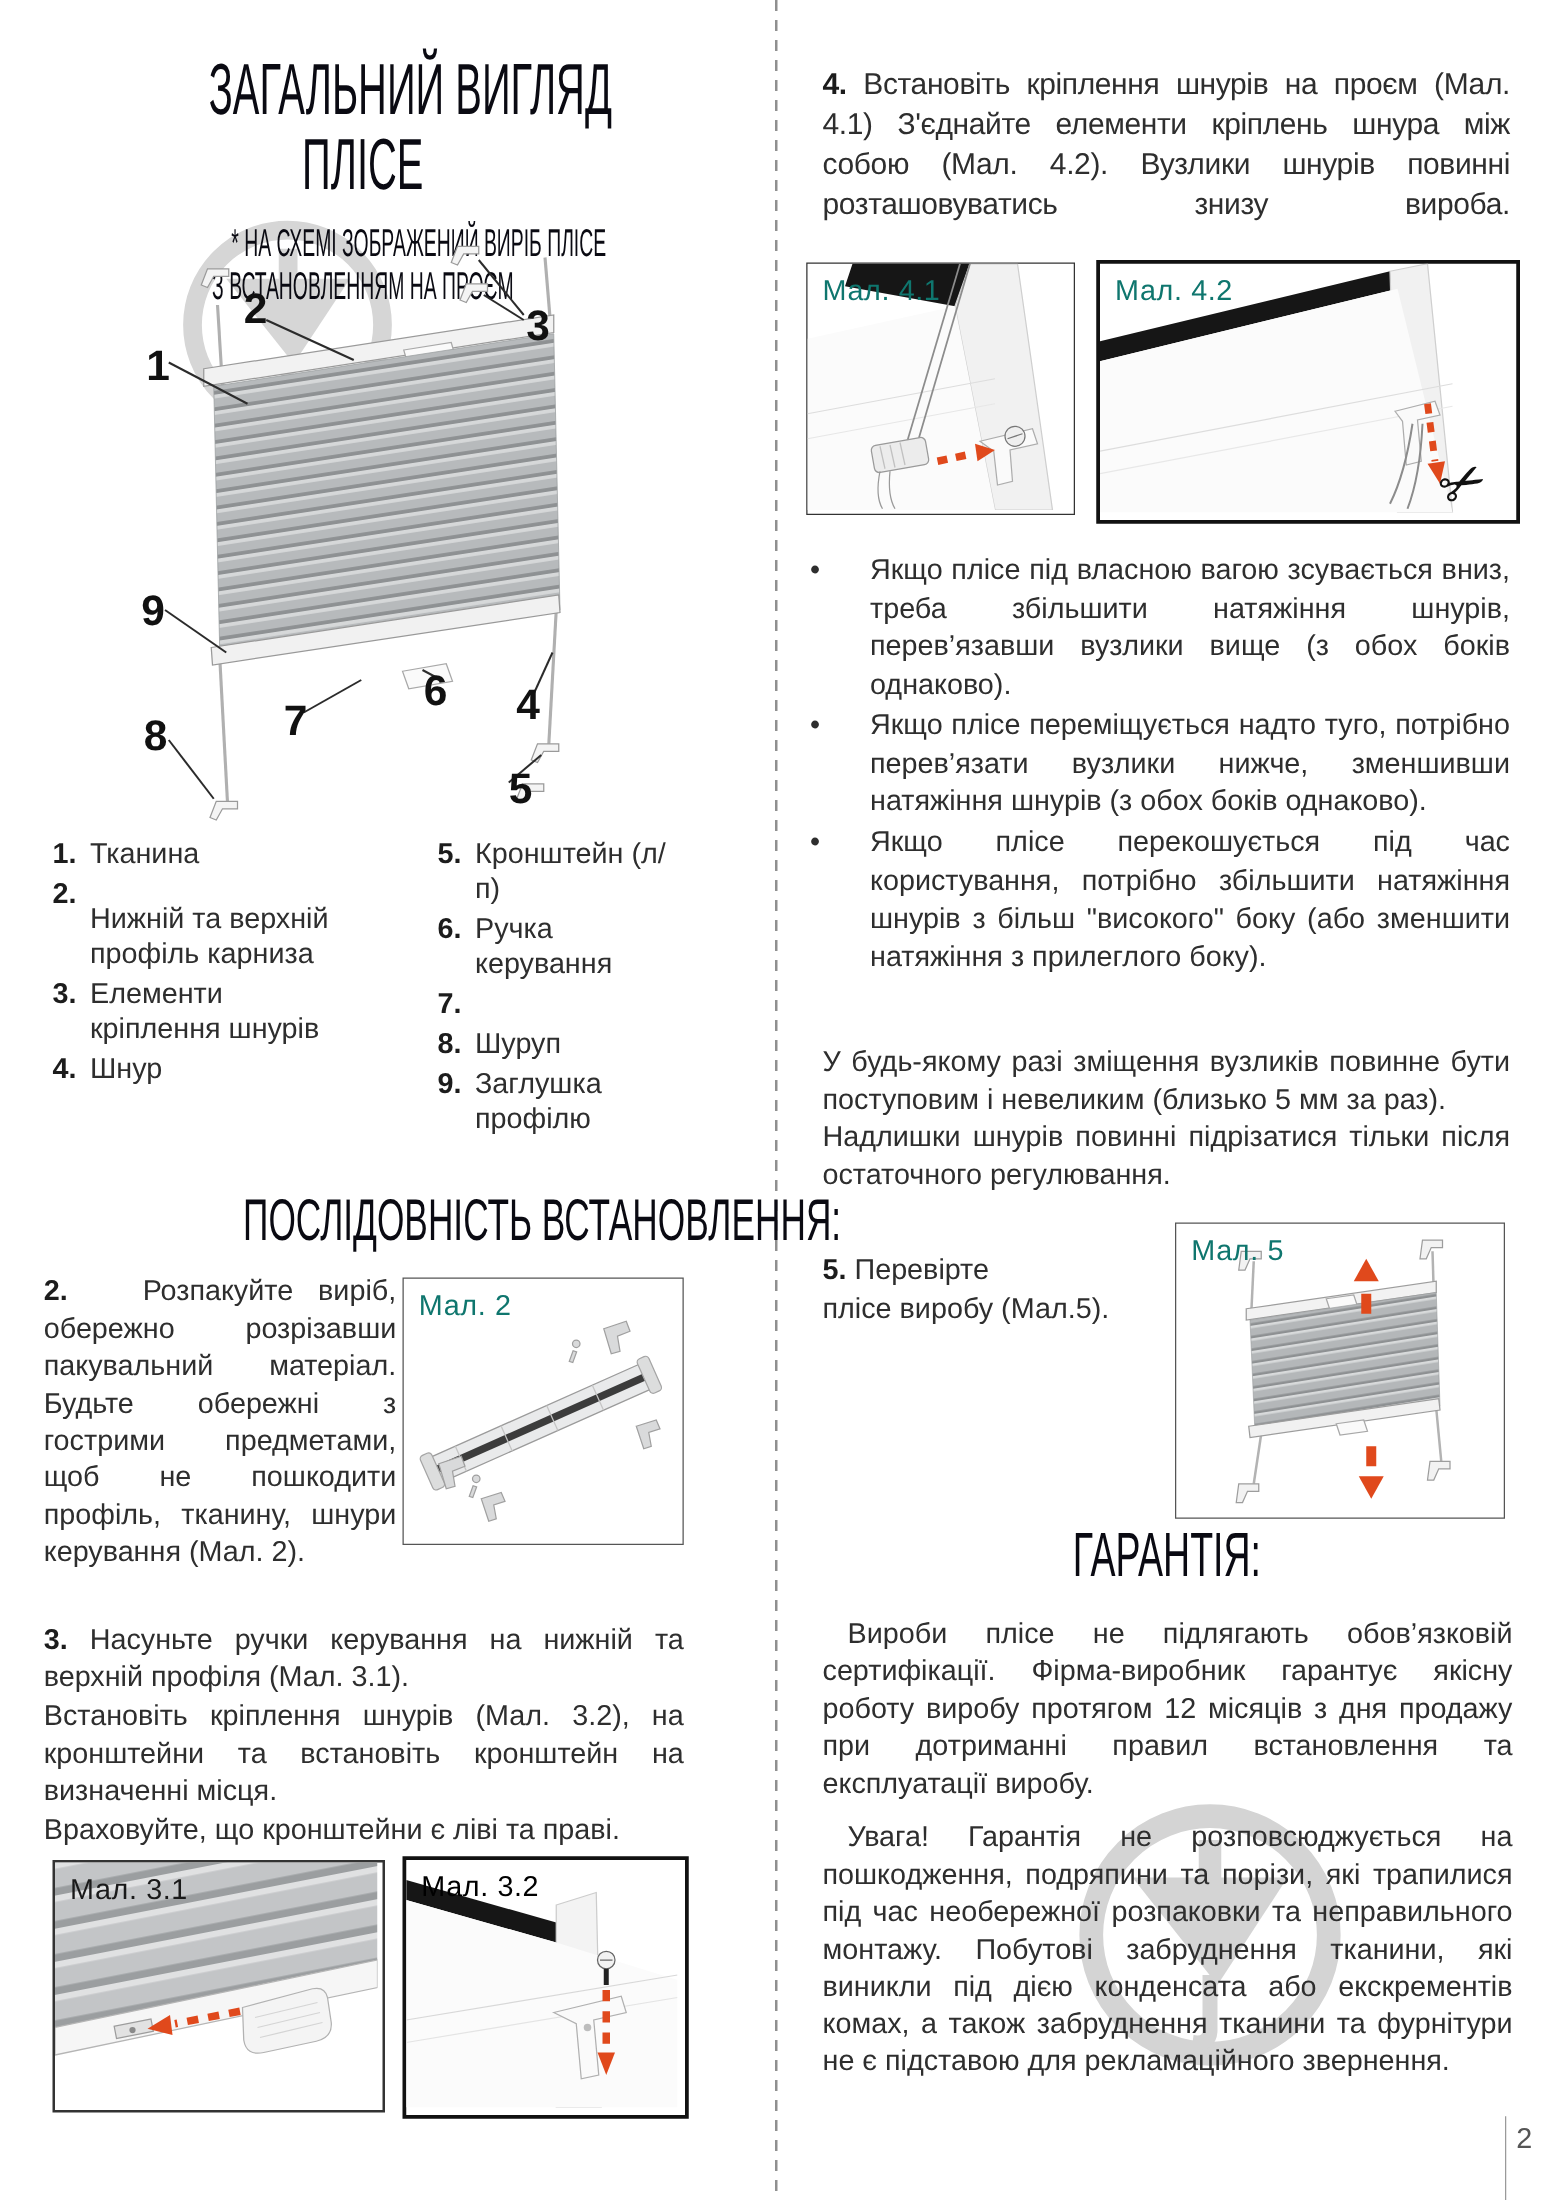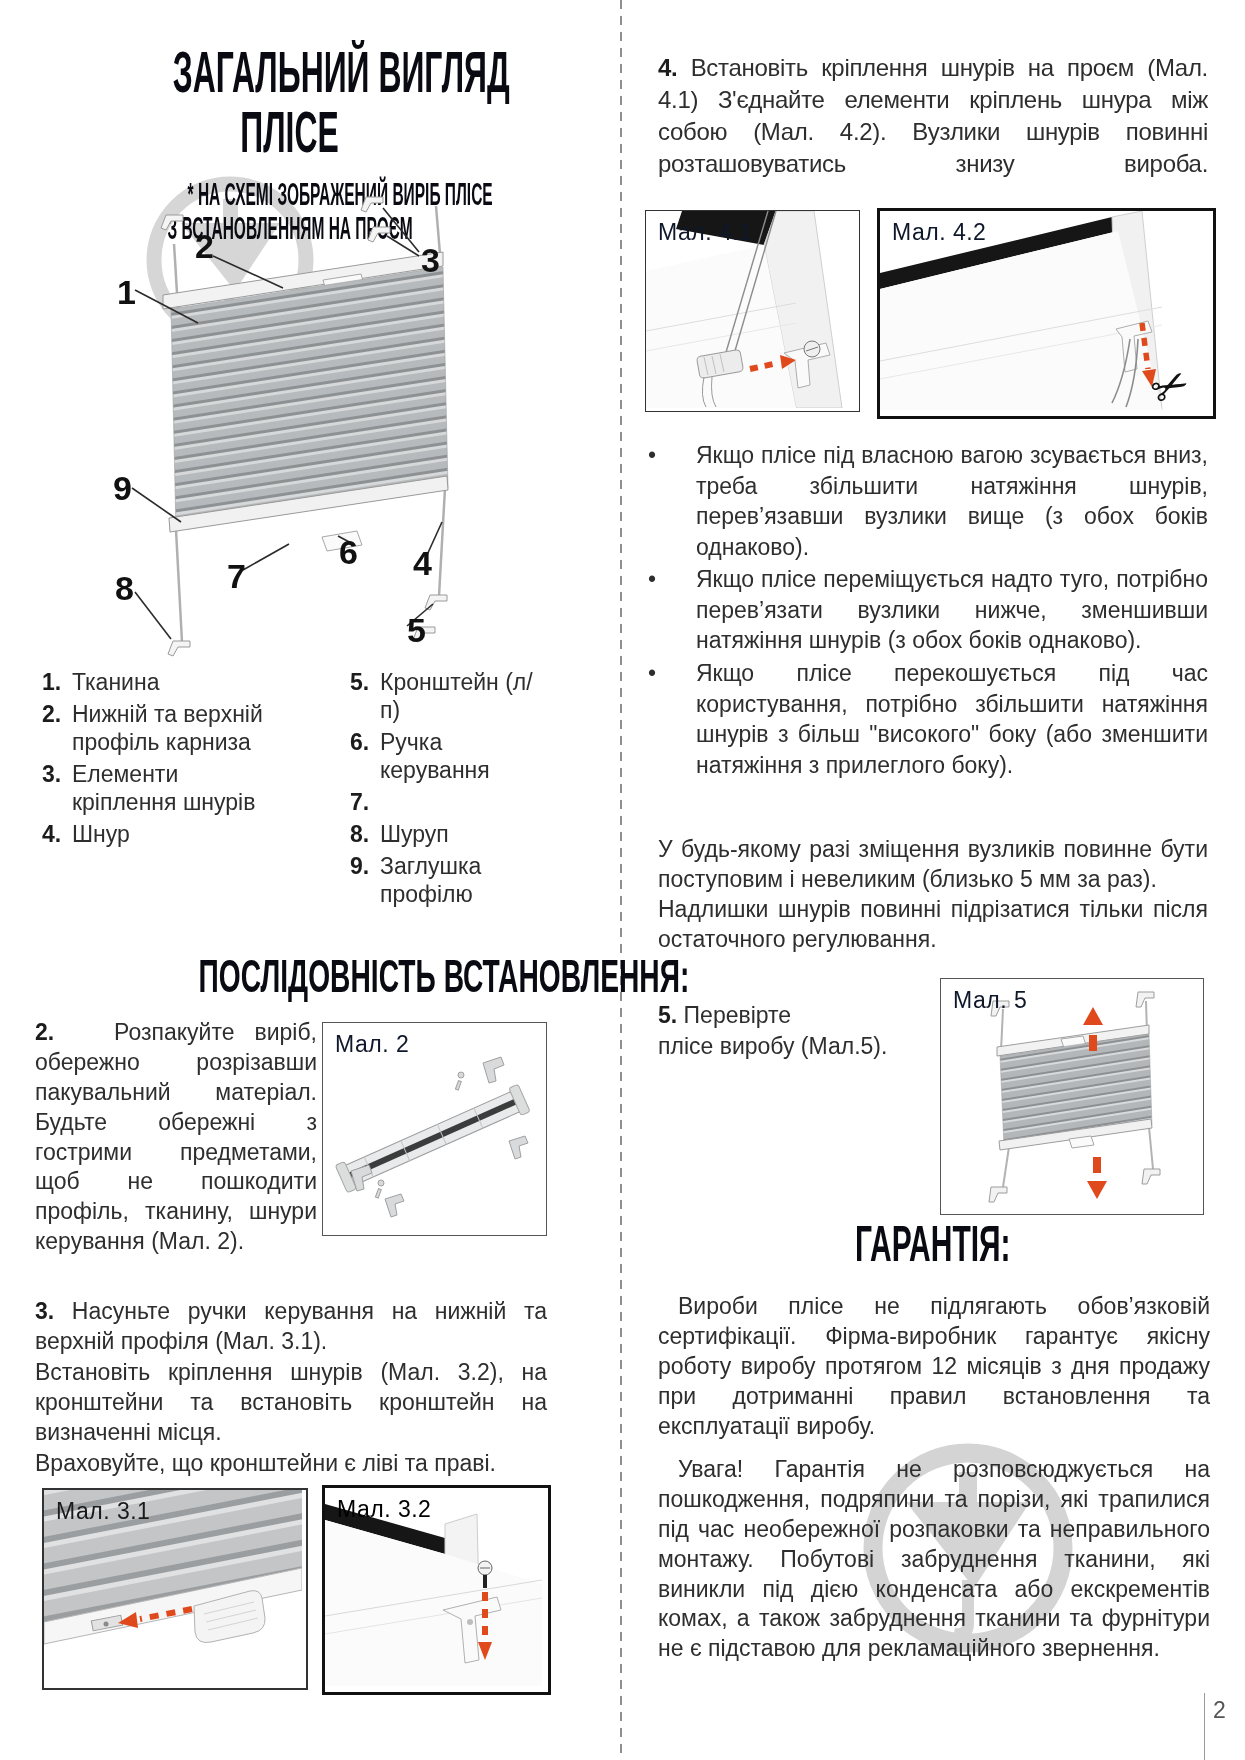--- a/index.html
+++ b/index.html
@@ -1,24 +1,24 @@
 <!DOCTYPE html>
 <html><head>
 <meta charset="utf-8">
 <style>
   html,body{margin:0;padding:0;background:#ffffff;}
   .page{position:relative;width:1245px;height:1760px;background:#fff;overflow:hidden;
         font-family:"Liberation Sans", sans-serif;color:#2e2e2e;}
   .abs{position:absolute;}
   .cond{display:inline-block;transform:scaleX(var(--sx,.6));transform-origin:50% 50%;white-space:nowrap;}
-  .hblk{color:#0a0a12;font-weight:700;text-align:center;line-height:1.04;}
+  .hblk{color:#0a0a12;font-weight:400;text-align:center;line-height:1.04;}
   .body-t{font-size:23px;line-height:1.22;text-align:justify;}
   .num-b{font-weight:700;color:#1c1c1c;}
   .fig{position:absolute;background:#fff;}
-  .fig-label{position:absolute;left:12px;top:8px;font-size:23px;color:#0f172a;letter-spacing:.5px;}
+  .fig-label{position:absolute;left:12px;top:8px;font-size:23px;color:#0f766e;letter-spacing:.5px;}
   .legend-item{display:flex;margin-bottom:4px;font-size:23px;line-height:1.22;}
   .legend-item .n{width:30px;flex:0 0 30px;font-weight:700;color:#1c1c1c;}
   .bullet-item{display:flex;margin-bottom:2px;}
   .bullet-item .mark{width:48px;flex:0 0 48px;font-size:23px;}
   .bullet-item .bt{flex:1;}
   .divider{position:absolute;left:620px;top:0;width:2px;height:1760px;
            background:repeating-linear-gradient(to bottom,#8f8f8f 0 9px,transparent 9px 16px);}
   .pgline{position:absolute;left:1204px;top:1693px;width:1px;height:67px;background:#9a9a9a;}
   .pgnum{position:absolute;left:1213px;top:1697px;font-size:23px;color:#555;}
   svg{display:block;}
@@ -117,21 +117,21 @@
     </g>
   </svg>
 
   <div class="abs" style="left:42px;top:668px;width:300px;z-index:2;">
     <div class="legend-item">
         <span class="n">1.</span>
         <span>Тканина</span>
       </div>
     <div class="legend-item">
         <span class="n">2.</span>
-        <span style="max-width:200px;">Нижній та верхній профіль карниза</span>
+        <span style="max-width:200px;margin-top:20px;">Нижній та верхній профіль карниза</span>
       </div>
     <div class="legend-item">
         <span class="n">3.</span>
         <span style="max-width:215px;">Елементи кріплення шнурів</span>
       </div>
     <div class="legend-item">
         <span class="n">4.</span>
         <span>Шнур</span>
       </div>
   </div>

